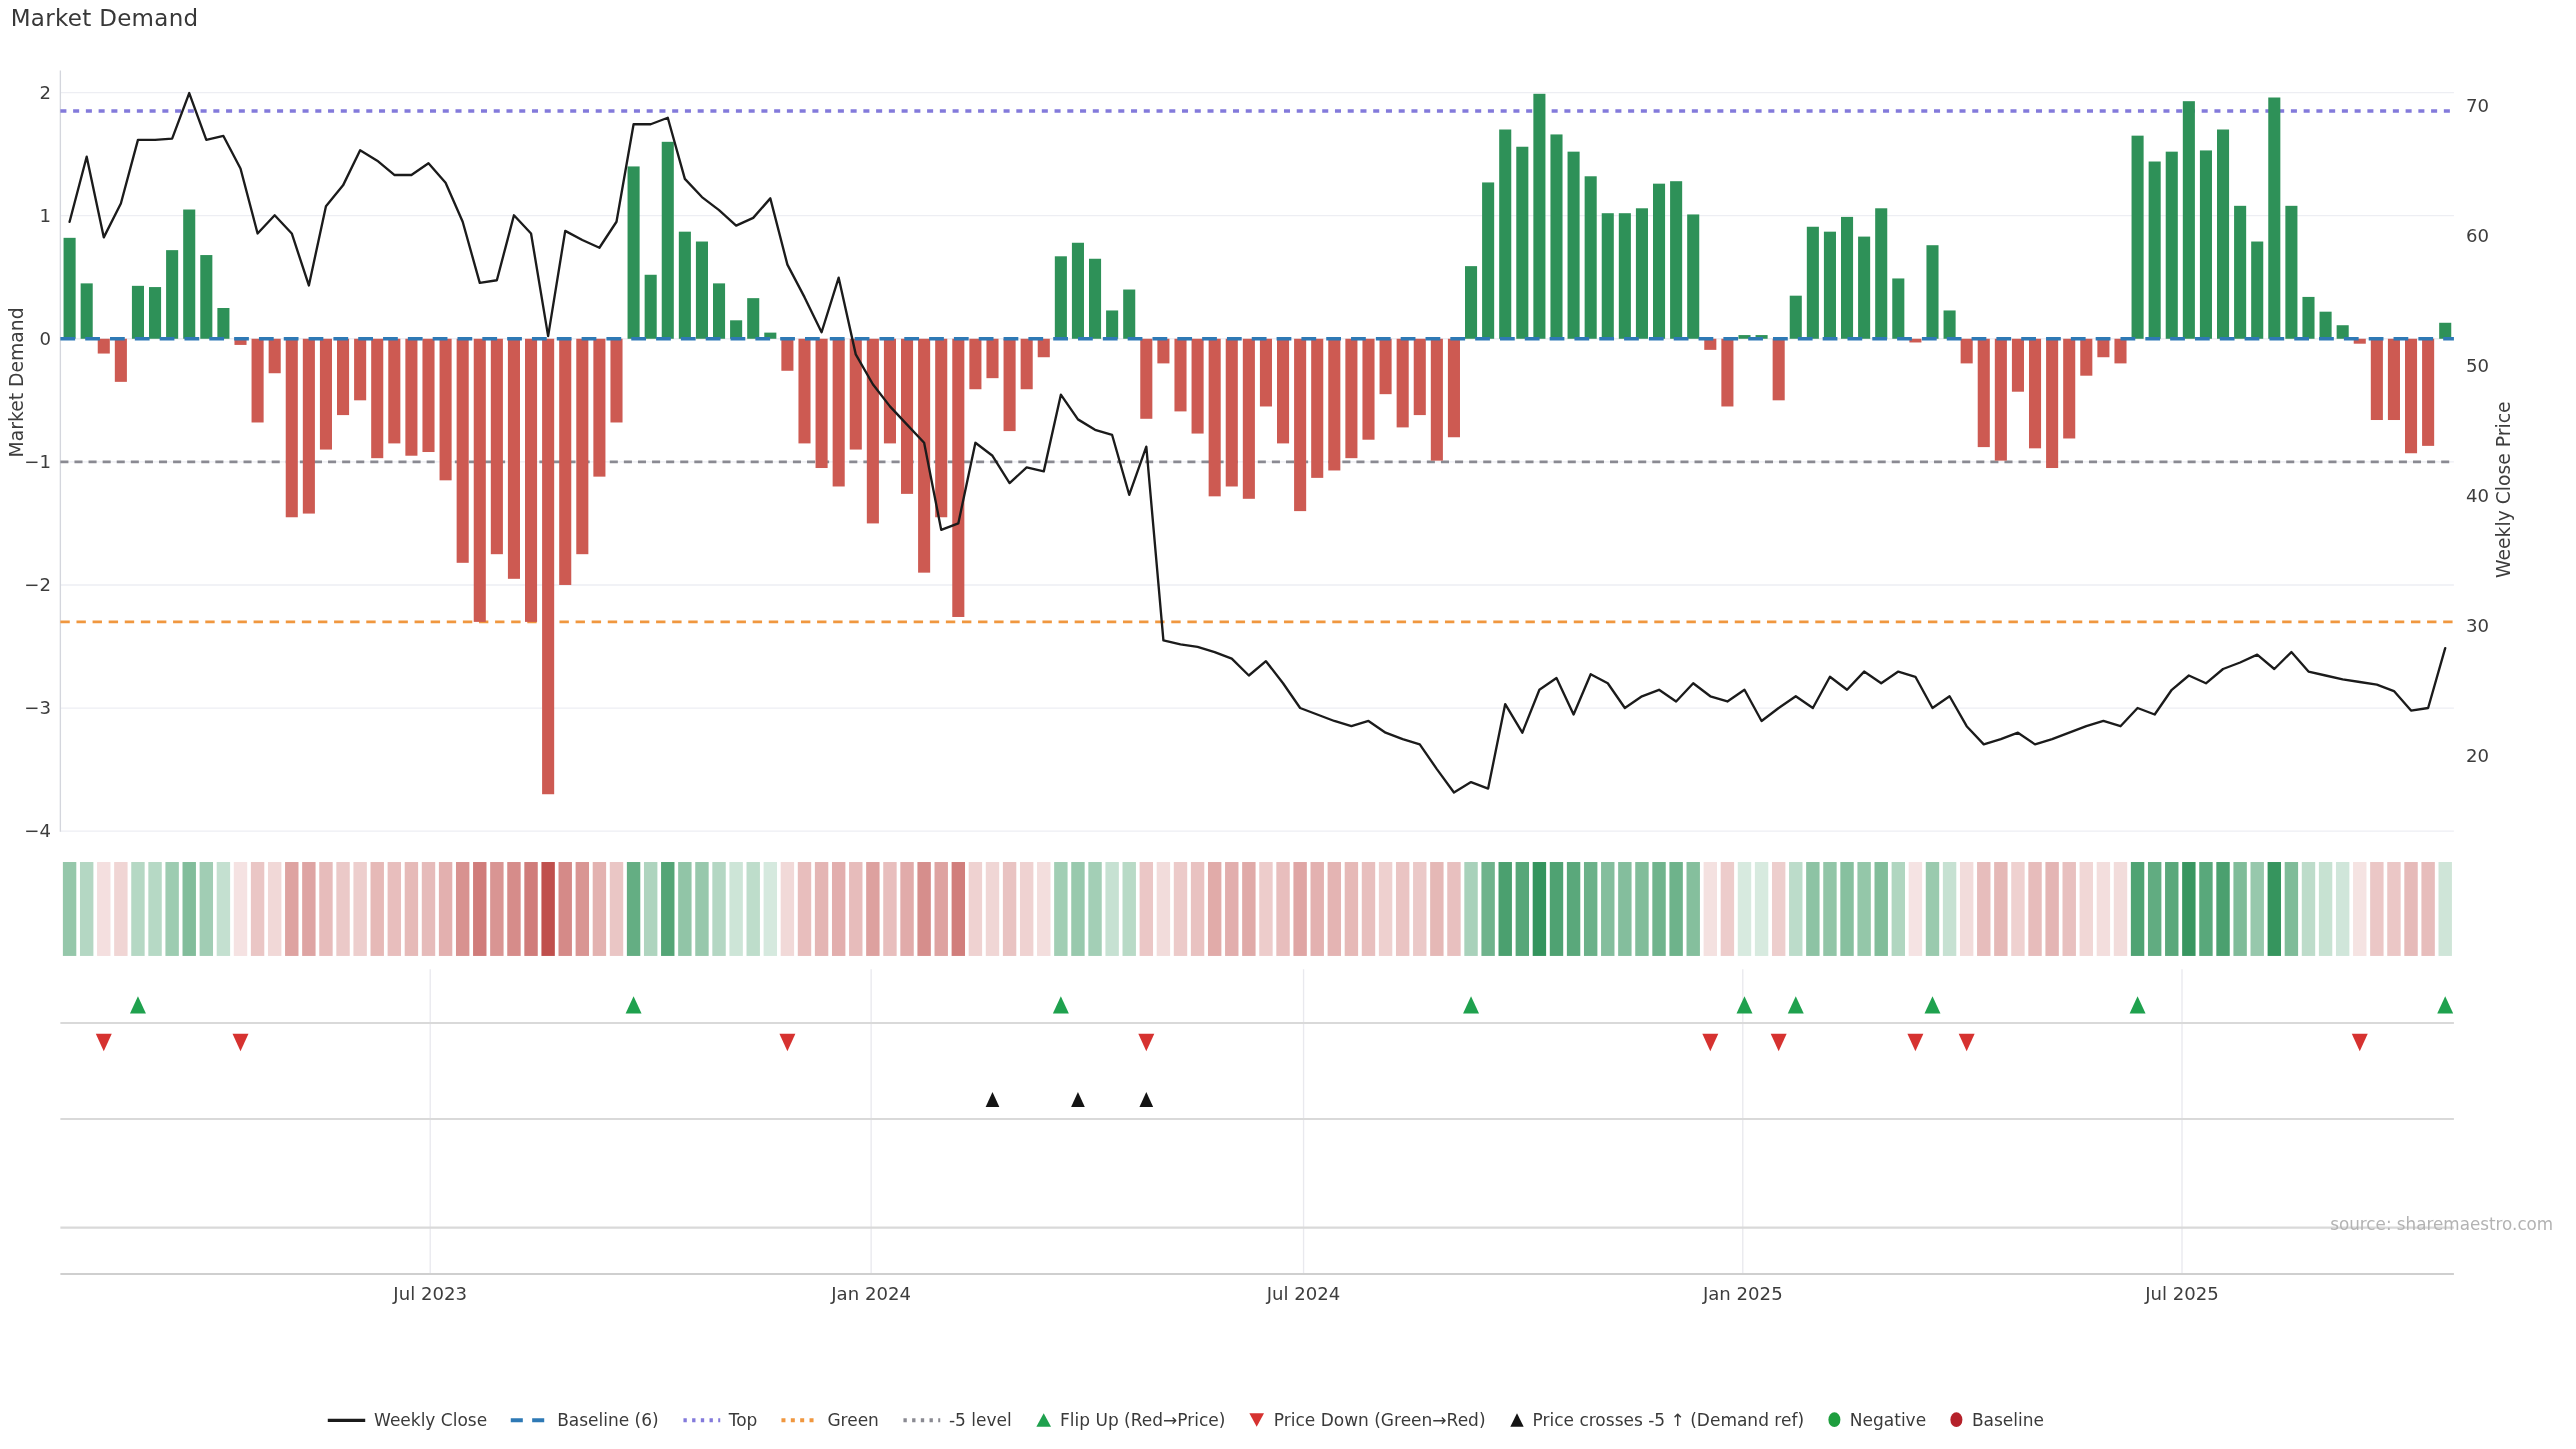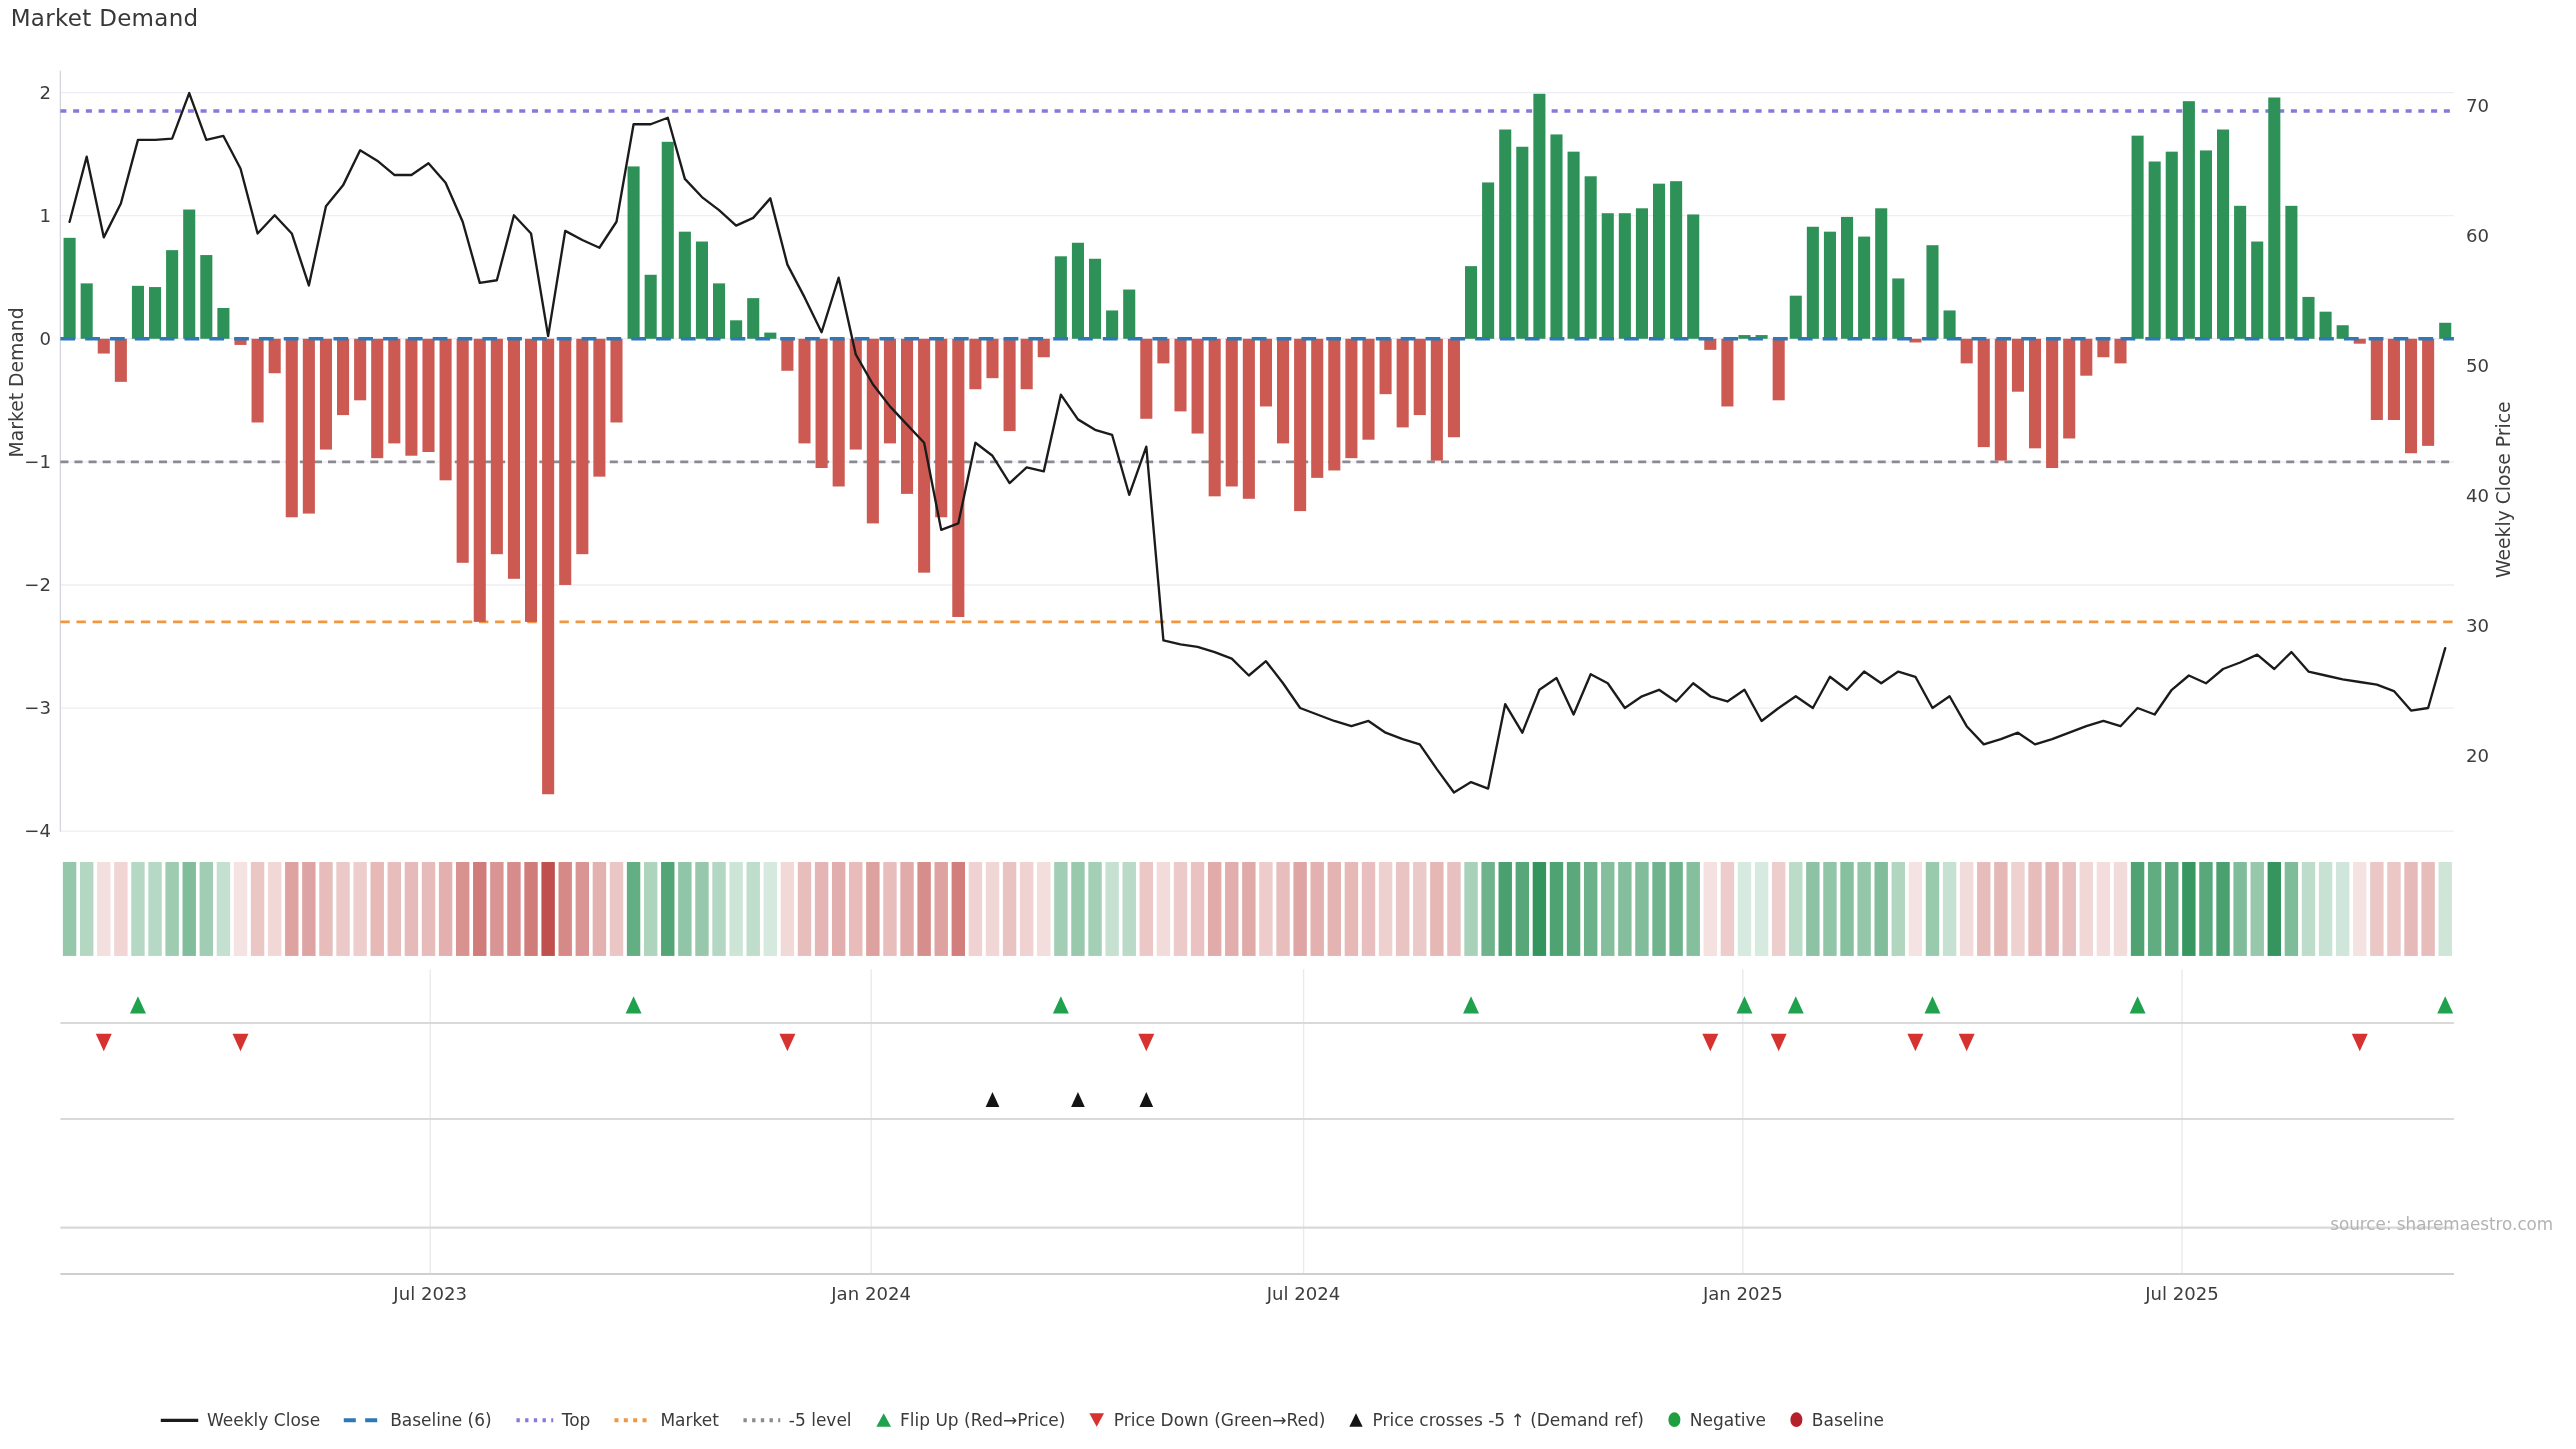--- a/index.html
+++ b/index.html
@@ -1,19 +1,19 @@
 <!DOCTYPE html>
 <html style="font-size:10.7px"><head>
 <meta charset="utf-8">
 <style>
   html,body{margin:0;padding:0;background:#ffffff;}
   body{width:2576px;height:1449px;position:relative;font-family:"DejaVu Sans","Liberation Sans",sans-serif;overflow:hidden;}
   #page-title{position:absolute;left:10.7px;top:5.4px;font-size:23px;color:#383838;letter-spacing:0.3px;}
   #figure{position:absolute;left:0;top:0;}
-  #legend{position:absolute;left:0;top:1410px;width:2044px;display:flex;justify-content:center;align-items:center;gap:23px;font-size:17px;color:#3a3a3a;}
+  #legend{position:absolute;left:0;top:1410px;width:2044px;display:flex;justify-content:flex-end;align-items:center;gap:23px;font-size:17px;color:#3a3a3a;}
   .li{display:flex;align-items:center;gap:8px;white-space:nowrap;}
   .ic{display:block;}
 </style>
 </head>
 <body>
 
 <div id="page-title">Market Demand</div>
 
 <svg id="figure" width="2576" height="1449" viewBox="0 0 3840 2160">
     <line x1="90" x2="3658" y1="138" y2="138" stroke="#edeef3" stroke-width="2"></line>
@@ -378,21 +378,21 @@
   <span class="li">
     <svg class="ic" width="39" height="6.7" viewBox="0 0 58 10">
         <line x1="2" y1="5" x2="57" y2="5" stroke="#837adb" stroke-width="6" stroke-dasharray="5 8"></line>
       </svg>
     <span>Top</span>
   </span>
   <span class="li">
     <svg class="ic" width="39" height="6.7" viewBox="0 0 58 10">
         <line x1="2" y1="5" x2="57" y2="5" stroke="#f0973f" stroke-width="6" stroke-dasharray="6 8"></line>
       </svg>
-    <span>Market</span>
+    <span>Green</span>
   </span>
   <span class="li">
     <svg class="ic" width="39" height="6.7" viewBox="0 0 58 10">
         <line x1="2" y1="5" x2="57" y2="5" stroke="#8a8a92" stroke-width="6" stroke-dasharray="5 8"></line>
       </svg>
     <span>-5 level</span>
   </span>
   <span class="li">
     <svg class="ic" width="17.4" height="16" viewBox="0 0 26 24">
         <polygon points="13,2 24,22 2,22" fill="#1fa14e"></polygon>

